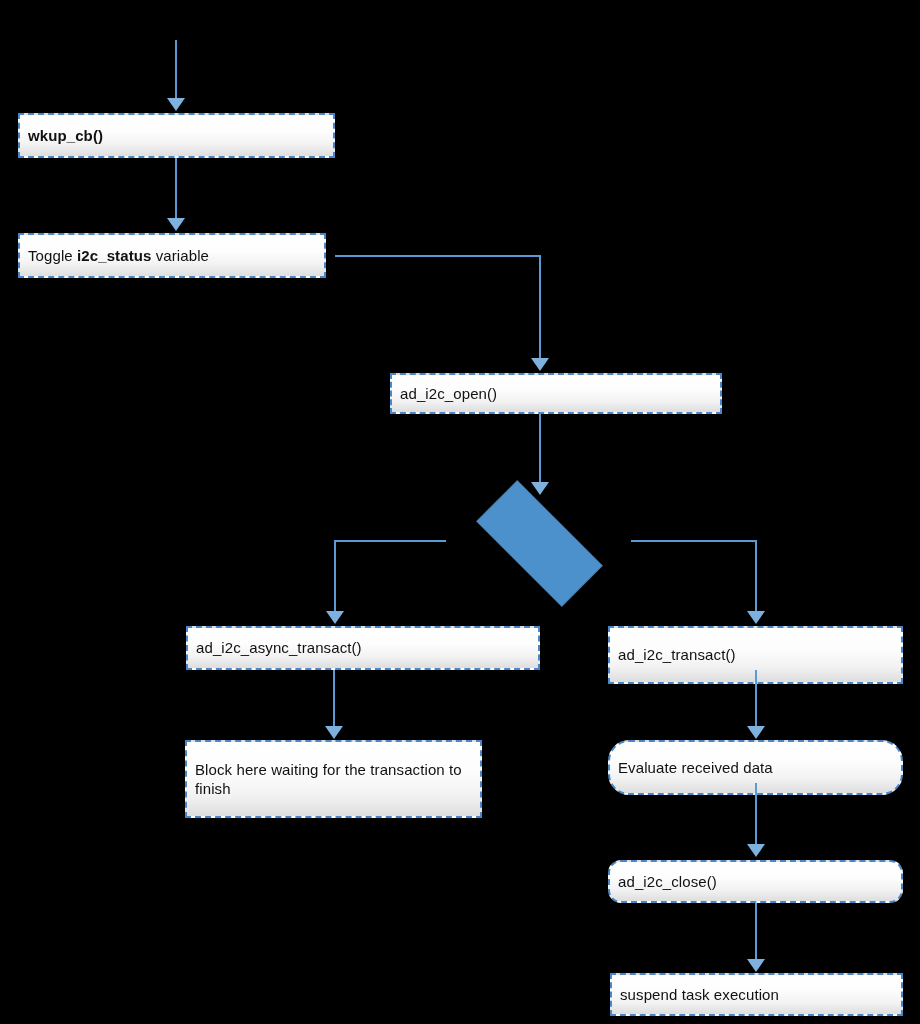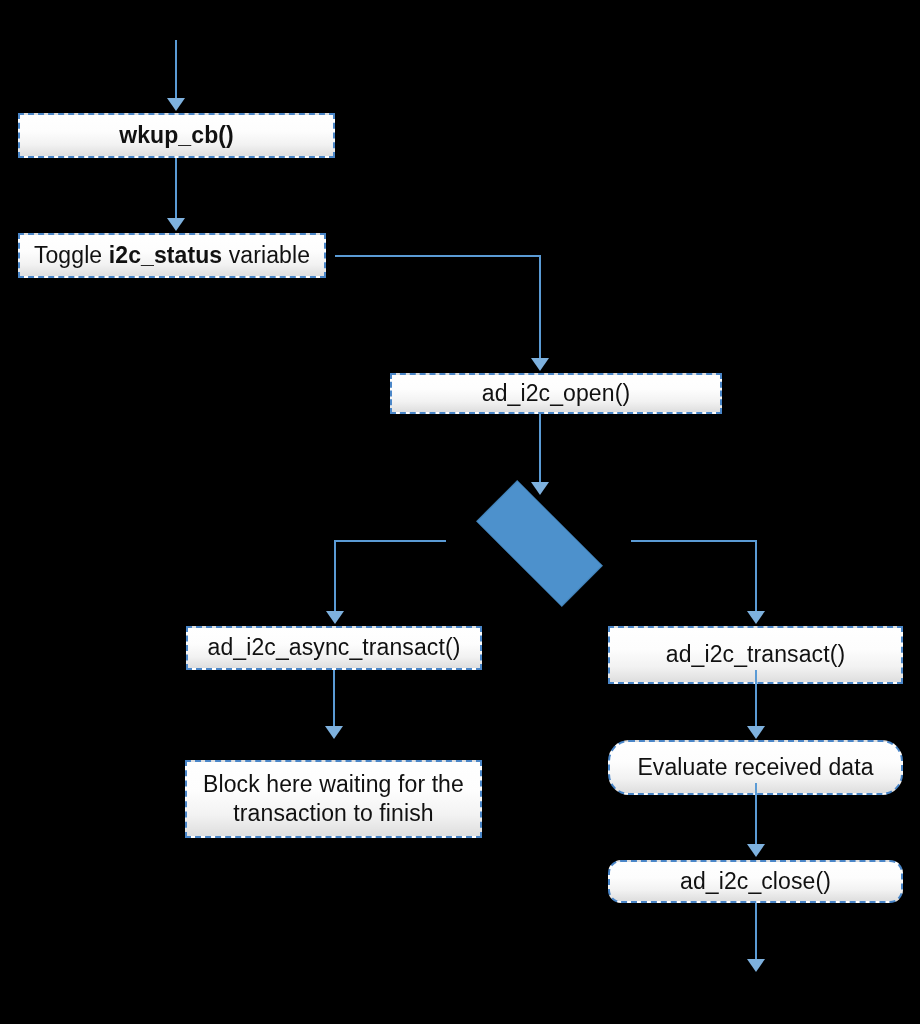--- a/index.html
+++ b/index.html
@@ -23,23 +23,23 @@
     box-sizing: border-box;
     border: 2px dashed #4a86c8;
     background: linear-gradient(to bottom,
                 #ffffff 0%,
                 #fdfdfd 40%,
                 #f2f2f2 72%,
                 #dedede 100%);
     display: flex;
     align-items: center;
     justify-content: center;
-    text-align: center;
+    text-align: left;
     color: #111111;
-    font-size: 23px;
+    font-size: 15px;
     line-height: 1.28;
     letter-spacing: 0.1px;
     padding: 2px 8px;
     box-shadow: 0 1px 2px rgba(0,0,0,0.35);
   }
   .node .label { display: block; width: 100%; }
   .node.bold { font-weight: bold; }
   .node b { font-weight: bold; }
 
   
@@ -107,28 +107,28 @@
   </div>
 
   <div class="hline" style="left:334px; top:540px; width:112px;"></div>
   <div class="vline" style="left:334px; top:540px; height:73px;"></div>
   <div class="arrowhead" style="left:326px; top:611px;"></div>
 
   <div class="hline" style="left:631px; top:540px; width:126px;"></div>
   <div class="vline" style="left:755px; top:540px; height:73px;"></div>
   <div class="arrowhead" style="left:747px; top:611px;"></div>
 
-  <div class="node" style="left:186px; top:626px; width:296px; height:44px;">
+  <div class="node" style="left:186px; top:626px; width:354px; height:44px;">
     <span class="label">ad_i2c_async_transact()</span>
   </div>
 
   <div class="vline" style="left:333px; top:670px; height:58px;"></div>
   <div class="arrowhead" style="left:325px; top:726px;"></div>
 
-  <div class="node" style="left:185px; top:740px; width:297px; height:78px;margin-top:20px;">
+  <div class="node" style="left:185px; top:740px; width:297px; height:78px;">
     <span class="label">Block here waiting for the transaction to finish</span>
   </div>
 
   <div class="node" style="left:608px; top:626px; width:295px; height:58px;">
     <span class="label">ad_i2c_transact()</span>
   </div>
 
   <div class="vline" style="left:755px; top:670px; height:58px;"></div>
   <div class="arrowhead" style="left:747px; top:726px;"></div>
 
@@ -139,14 +139,17 @@
   <div class="vline" style="left:755px; top:783px; height:62px;"></div>
   <div class="arrowhead" style="left:747px; top:844px;"></div>
 
   <div class="node" style="left:608px; top:860px; width:295px; height:43px;border-radius:13px;">
     <span class="label">ad_i2c_close()</span>
   </div>
 
   <div class="vline" style="left:755px; top:903px; height:58px;"></div>
   <div class="arrowhead" style="left:747px; top:959px;"></div>
 
+  <div class="node" style="left:610px; top:973px; width:293px; height:43px;">
+    <span class="label">suspend task execution</span>
+  </div>
 
 </div>
 
 </body></html>

